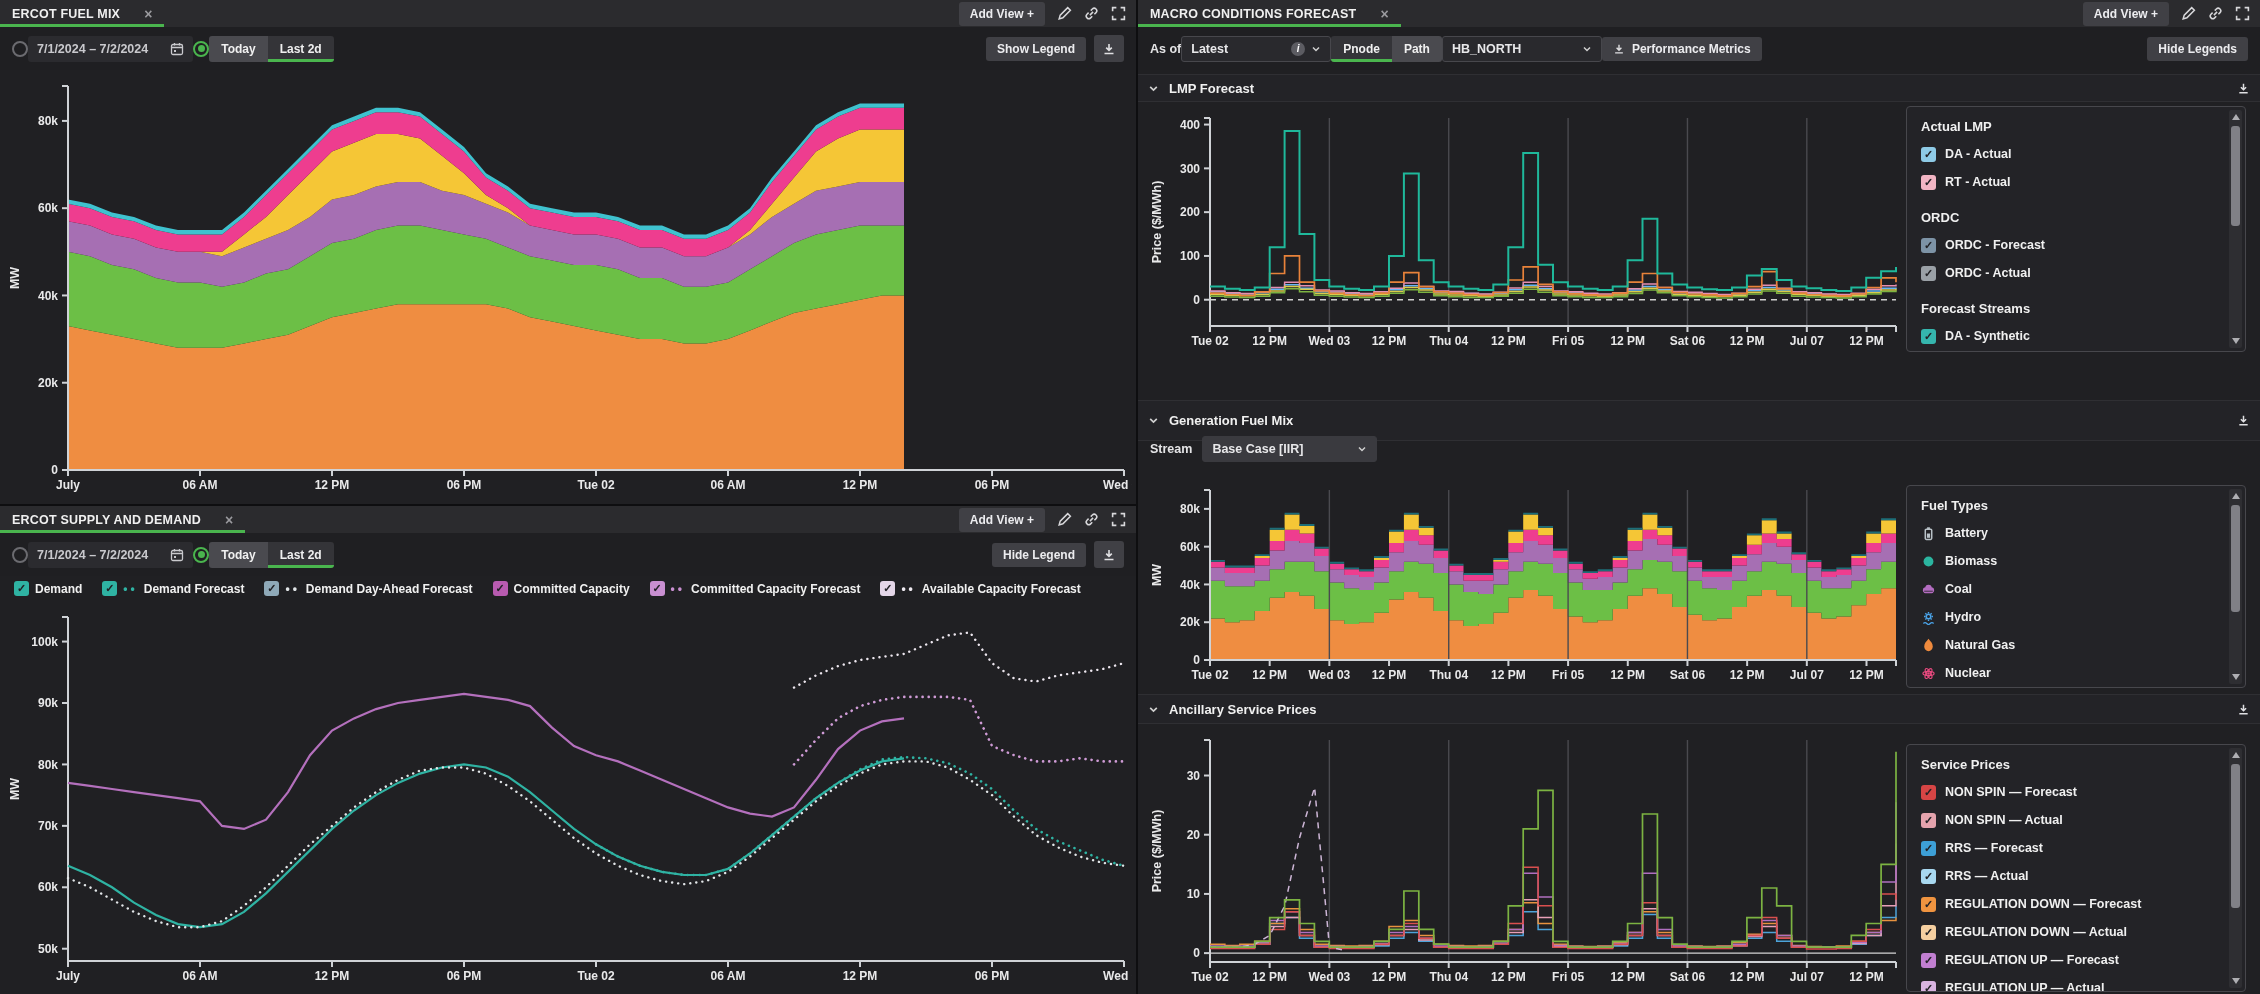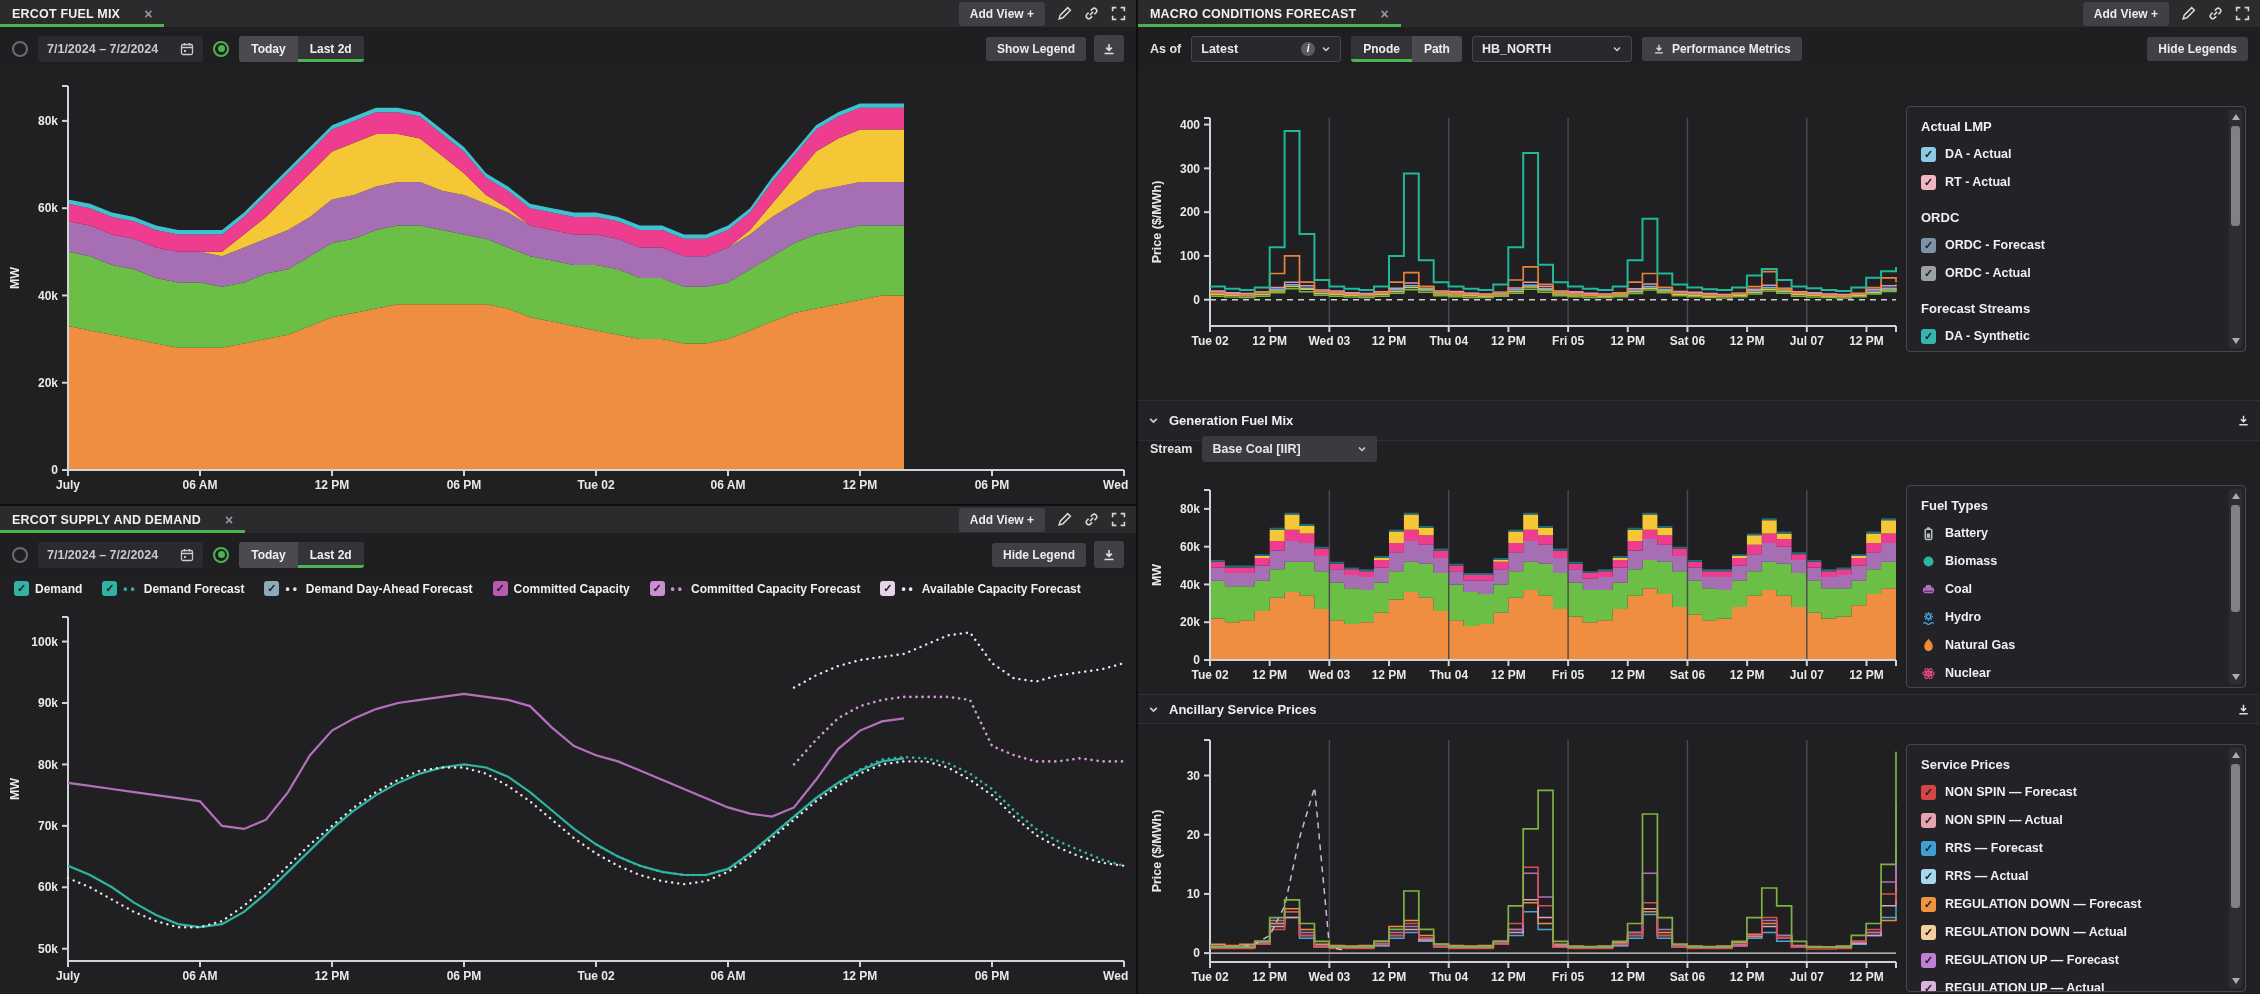--- a/index.html
+++ b/index.html
@@ -15,21 +15,21 @@
   .tab{display:flex;align-items:center;gap:24px;padding:0 12px;position:relative;}
   .tab::after{content:'';position:absolute;left:0;right:0;bottom:0;height:3px;background:#4ab54e;}
   .tab-label{font-size:12.5px;font-weight:bold;letter-spacing:.2px;}
   .tab-close{color:#9a9a9e;font-size:14px;font-weight:bold;cursor:pointer;line-height:1;}
   .tab-actions{margin-left:auto;display:flex;align-items:center;gap:12px;padding-right:10px;}
   .btn{background:#404045;color:#ececef;font-family:inherit;font-size:12px;font-weight:bold;
        padding:5px 11px;border:none;border-radius:3px;cursor:pointer;white-space:nowrap;}
   .iconbtn{display:inline-flex;align-items:center;justify-content:center;cursor:pointer;}
   .iconbtn svg{display:block;}
 
-  .toolbar{height:43px;background:#1f1f22;display:flex;align-items:center;gap:10px;padding:0 12px;}
+  .toolbar{height:43px;background:#1f1f22;display:flex;align-items:center;padding:0 12px;}
   .radio{width:16px;height:16px;border-radius:50%;border:2px solid #6b6b70;display:inline-block;
          position:relative;flex:none;cursor:pointer;}
   .radio.sel{border-color:#4ab54e;}
   .radio.sel::after{content:'';position:absolute;left:2.5px;top:2.5px;width:7px;height:7px;
          border-radius:50%;background:#4ab54e;}
   .datebox{background:#2b2b2f;border-radius:3px;padding:6px 9px;display:flex;align-items:center;
          gap:22px;color:#c9c9cd;font-size:12.5px;font-weight:bold;cursor:pointer;}
   .seg{display:flex;border-radius:3px;overflow:hidden;}
   .seg-btn{background:#4a4a4f;border:none;color:#f0f0f0;font-family:inherit;font-size:12px;
          font-weight:bold;padding:6px 12px;cursor:pointer;position:relative;}
@@ -345,20 +345,31 @@
         <svg width="12" height="12" viewBox="0 0 14 14" fill="none" stroke="#e0e0e3" stroke-width="1.6">
             <path d="M7 2v6M4.2 5.6L7 8.4l2.8-2.8M2.5 11.5h9"></path>
           </svg>
         <span>Performance Metrics</span>
       </button>
       <div class="toolbar-right">
         <button class="btn">Hide Legends</button>
       </div>
     </div>
 
+    <div class="sechead" style="top:74px;height:28px;">
+      <svg width="11" height="11" viewBox="0 0 10 10" fill="none" stroke="#cfcfcf" stroke-width="1.5">
+          <path d="M2 3.5L5 6.5 8 3.5"></path>
+        </svg>
+      <span>LMP Forecast</span>
+      <span class="iconbtn dl">
+          <svg width="13" height="13" viewBox="0 0 14 14" fill="none" stroke="#e0e0e3" stroke-width="1.6">
+            <path d="M7 2v6M4.2 5.6L7 8.4l2.8-2.8M2.5 11.5h9"></path>
+          </svg>
+        </span>
+    </div>
     <div class="chartbox" style="left:8px;top:104px;width:758px;height:252px;"><svg width="758" height="252">
           <line x1="183.36399999999998" y1="14" x2="183.36399999999998" y2="222" stroke="#4a4a4f" stroke-width="1.4"></line>
           <line x1="302.72799999999995" y1="14" x2="302.72799999999995" y2="222" stroke="#4a4a4f" stroke-width="1.4"></line>
           <line x1="422.09200000000004" y1="14" x2="422.09200000000004" y2="222" stroke="#4a4a4f" stroke-width="1.4"></line>
           <line x1="541.4559999999999" y1="14" x2="541.4559999999999" y2="222" stroke="#4a4a4f" stroke-width="1.4"></line>
           <line x1="660.82" y1="14" x2="660.82" y2="222" stroke="#4a4a4f" stroke-width="1.4"></line>
           <line x1="64" y1="14" x2="64" y2="222" stroke="#cfd2d6" stroke-width="2"></line>
           <line x1="64" y1="222" x2="750" y2="222" stroke="#cfd2d6" stroke-width="2"></line>
           <line x1="58" y1="14" x2="64" y2="14" stroke="#cfd2d6" stroke-width="2"></line>
           <line x1="750" y1="222" x2="750" y2="228" stroke="#cfd2d6" stroke-width="2"></line>
@@ -446,21 +457,21 @@
       <span>Generation Fuel Mix</span>
       <span class="iconbtn dl">
           <svg width="13" height="13" viewBox="0 0 14 14" fill="none" stroke="#e0e0e3" stroke-width="1.6">
             <path d="M7 2v6M4.2 5.6L7 8.4l2.8-2.8M2.5 11.5h9"></path>
           </svg>
         </span>
     </div>
     <div class="streamrow" style="left:12px;top:436px;">
       <span class="lbl">Stream</span>
       <div class="dd" style="width:175px;background:#3a3a3f;border-color:#3a3a3f;">
-        <span>Base Coal [IIR]</span>
+        <span>Base Case [IIR]</span>
         <svg style="margin-left:auto" width="10" height="10" viewBox="0 0 10 10" fill="none" stroke="#cfcfcf" stroke-width="1.5">
             <path d="M2 3.5L5 6.5 8 3.5"></path>
           </svg>
       </div>
     </div>
     <div class="chartbox" style="left:8px;top:476px;width:758px;height:214px;"><svg width="758" height="214">
           <path d="M64.0,142.4L78.9,142.4L78.9,146.2L93.8,146.2L93.8,144.3L108.7,144.3L108.7,134.9L123.7,134.9L123.7,121.7L138.6,121.7L138.6,116.0L153.5,116.0L153.5,119.8L168.4,119.8L168.4,133.0L183.3,133.0L183.3,144.3L198.2,144.3L198.2,148.1L213.1,148.1L213.1,146.2L228.0,146.2L228.0,136.8L243.0,136.8L243.0,123.6L257.9,123.6L257.9,116.0L272.8,116.0L272.8,121.7L287.7,121.7L287.7,134.9L302.6,134.9L302.6,144.3L317.5,144.3L317.5,150.0L332.4,150.0L332.4,148.1L347.3,148.1L347.3,136.8L362.3,136.8L362.3,121.7L377.2,121.7L377.2,114.1L392.1,114.1L392.1,119.8L407.0,119.8L407.0,133.0L421.9,133.0L421.9,140.6L436.8,140.6L436.8,146.2L451.7,146.2L451.7,144.3L466.7,144.3L466.7,133.0L481.6,133.0L481.6,119.8L496.5,119.8L496.5,112.2L511.4,112.2L511.4,117.9L526.3,117.9L526.3,131.1L541.2,131.1L541.2,138.7L556.1,138.7L556.1,144.3L571.0,144.3L571.0,142.4L586.0,142.4L586.0,131.1L600.9,131.1L600.9,119.8L615.8,119.8L615.8,114.1L630.7,114.1L630.7,119.8L645.6,119.8L645.6,131.1L660.5,131.1L660.5,136.8L675.4,136.8L675.4,142.4L690.3,142.4L690.3,140.6L705.3,140.6L705.3,129.2L720.2,129.2L720.2,117.9L735.1,117.9L735.1,112.2L750.0,112.2L750.0,116.0L750.0,184.0L750.0,184.0L735.1,184.0L735.1,184.0L720.2,184.0L720.2,184.0L705.3,184.0L705.3,184.0L690.3,184.0L690.3,184.0L675.4,184.0L675.4,184.0L660.5,184.0L660.5,184.0L645.6,184.0L645.6,184.0L630.7,184.0L630.7,184.0L615.8,184.0L615.8,184.0L600.9,184.0L600.9,184.0L586.0,184.0L586.0,184.0L571.0,184.0L571.0,184.0L556.1,184.0L556.1,184.0L541.2,184.0L541.2,184.0L526.3,184.0L526.3,184.0L511.4,184.0L511.4,184.0L496.5,184.0L496.5,184.0L481.6,184.0L481.6,184.0L466.7,184.0L466.7,184.0L451.7,184.0L451.7,184.0L436.8,184.0L436.8,184.0L421.9,184.0L421.9,184.0L407.0,184.0L407.0,184.0L392.1,184.0L392.1,184.0L377.2,184.0L377.2,184.0L362.3,184.0L362.3,184.0L347.3,184.0L347.3,184.0L332.4,184.0L332.4,184.0L317.5,184.0L317.5,184.0L302.6,184.0L302.6,184.0L287.7,184.0L287.7,184.0L272.8,184.0L272.8,184.0L257.9,184.0L257.9,184.0L243.0,184.0L243.0,184.0L228.0,184.0L228.0,184.0L213.1,184.0L213.1,184.0L198.2,184.0L198.2,184.0L183.3,184.0L183.3,184.0L168.4,184.0L168.4,184.0L153.5,184.0L153.5,184.0L138.6,184.0L138.6,184.0L123.7,184.0L123.7,184.0L108.7,184.0L108.7,184.0L93.8,184.0L93.8,184.0L78.9,184.0L78.9,184.0L64.0,184.0Z" fill="#ef8d41"></path>
           <path d="M64.0,104.7L78.9,104.7L78.9,110.3L93.8,110.3L93.8,110.3L108.7,110.3L108.7,104.7L123.7,104.7L123.7,93.3L138.6,93.3L138.6,85.8L153.5,85.8L153.5,85.8L168.4,85.8L168.4,95.2L183.3,95.2L183.3,106.6L198.2,106.6L198.2,112.2L213.1,112.2L213.1,114.1L228.0,114.1L228.0,106.6L243.0,106.6L243.0,95.2L257.9,95.2L257.9,85.8L272.8,85.8L272.8,87.7L287.7,87.7L287.7,97.1L302.6,97.1L302.6,108.4L317.5,108.4L317.5,116.0L332.4,116.0L332.4,117.9L347.3,117.9L347.3,108.4L362.3,108.4L362.3,95.2L377.2,95.2L377.2,85.8L392.1,85.8L392.1,87.7L407.0,87.7L407.0,97.1L421.9,97.1L421.9,106.6L436.8,106.6L436.8,114.1L451.7,114.1L451.7,114.1L466.7,114.1L466.7,106.6L481.6,106.6L481.6,93.3L496.5,93.3L496.5,83.9L511.4,83.9L511.4,85.8L526.3,85.8L526.3,95.2L541.2,95.2L541.2,104.7L556.1,104.7L556.1,112.2L571.0,112.2L571.0,114.1L586.0,114.1L586.0,104.7L600.9,104.7L600.9,95.2L615.8,95.2L615.8,85.8L630.7,85.8L630.7,87.7L645.6,87.7L645.6,97.1L660.5,97.1L660.5,104.7L675.4,104.7L675.4,112.2L690.3,112.2L690.3,112.2L705.3,112.2L705.3,104.7L720.2,104.7L720.2,93.3L735.1,93.3L735.1,85.8L750.0,85.8L750.0,85.8L750.0,116.0L750.0,112.2L735.1,112.2L735.1,117.9L720.2,117.9L720.2,129.2L705.3,129.2L705.3,140.6L690.3,140.6L690.3,142.4L675.4,142.4L675.4,136.8L660.5,136.8L660.5,131.1L645.6,131.1L645.6,119.8L630.7,119.8L630.7,114.1L615.8,114.1L615.8,119.8L600.9,119.8L600.9,131.1L586.0,131.1L586.0,142.4L571.0,142.4L571.0,144.3L556.1,144.3L556.1,138.7L541.2,138.7L541.2,131.1L526.3,131.1L526.3,117.9L511.4,117.9L511.4,112.2L496.5,112.2L496.5,119.8L481.6,119.8L481.6,133.0L466.7,133.0L466.7,144.3L451.7,144.3L451.7,146.2L436.8,146.2L436.8,140.6L421.9,140.6L421.9,133.0L407.0,133.0L407.0,119.8L392.1,119.8L392.1,114.1L377.2,114.1L377.2,121.7L362.3,121.7L362.3,136.8L347.3,136.8L347.3,148.1L332.4,148.1L332.4,150.0L317.5,150.0L317.5,144.3L302.6,144.3L302.6,134.9L287.7,134.9L287.7,121.7L272.8,121.7L272.8,116.0L257.9,116.0L257.9,123.6L243.0,123.6L243.0,136.8L228.0,136.8L228.0,146.2L213.1,146.2L213.1,148.1L198.2,148.1L198.2,144.3L183.3,144.3L183.3,133.0L168.4,133.0L168.4,119.8L153.5,119.8L153.5,116.0L138.6,116.0L138.6,121.7L123.7,121.7L123.7,134.9L108.7,134.9L108.7,144.3L93.8,144.3L93.8,146.2L78.9,146.2L78.9,142.4L64.0,142.4Z" fill="#6cbf46"></path>
           <path d="M64.0,91.4L78.9,91.4L78.9,97.1L93.8,97.1L93.8,97.1L108.7,97.1L108.7,89.6L123.7,89.6L123.7,74.4L138.6,74.4L138.6,65.0L153.5,65.0L153.5,66.9L168.4,66.9L168.4,80.1L183.3,80.1L183.3,93.3L198.2,93.3L198.2,99.0L213.1,99.0L213.1,100.9L228.0,100.9L228.0,91.4L243.0,91.4L243.0,76.3L257.9,76.3L257.9,65.0L272.8,65.0L272.8,68.8L287.7,68.8L287.7,82.0L302.6,82.0L302.6,95.2L317.5,95.2L317.5,104.7L332.4,104.7L332.4,104.7L347.3,104.7L347.3,93.3L362.3,93.3L362.3,76.3L377.2,76.3L377.2,65.0L392.1,65.0L392.1,68.8L407.0,68.8L407.0,82.0L421.9,82.0L421.9,93.3L436.8,93.3L436.8,102.8L451.7,102.8L451.7,100.9L466.7,100.9L466.7,91.4L481.6,91.4L481.6,74.4L496.5,74.4L496.5,63.1L511.4,63.1L511.4,68.8L526.3,68.8L526.3,80.1L541.2,80.1L541.2,91.4L556.1,91.4L556.1,100.9L571.0,100.9L571.0,100.9L586.0,100.9L586.0,89.6L600.9,89.6L600.9,78.2L615.8,78.2L615.8,66.9L630.7,66.9L630.7,70.7L645.6,70.7L645.6,83.9L660.5,83.9L660.5,91.4L675.4,91.4L675.4,100.9L690.3,100.9L690.3,99.0L705.3,99.0L705.3,89.6L720.2,89.6L720.2,76.3L735.1,76.3L735.1,66.9L750.0,66.9L750.0,68.8L750.0,85.8L750.0,85.8L735.1,85.8L735.1,93.3L720.2,93.3L720.2,104.7L705.3,104.7L705.3,112.2L690.3,112.2L690.3,112.2L675.4,112.2L675.4,104.7L660.5,104.7L660.5,97.1L645.6,97.1L645.6,87.7L630.7,87.7L630.7,85.8L615.8,85.8L615.8,95.2L600.9,95.2L600.9,104.7L586.0,104.7L586.0,114.1L571.0,114.1L571.0,112.2L556.1,112.2L556.1,104.7L541.2,104.7L541.2,95.2L526.3,95.2L526.3,85.8L511.4,85.8L511.4,83.9L496.5,83.9L496.5,93.3L481.6,93.3L481.6,106.6L466.7,106.6L466.7,114.1L451.7,114.1L451.7,114.1L436.8,114.1L436.8,106.6L421.9,106.6L421.9,97.1L407.0,97.1L407.0,87.7L392.1,87.7L392.1,85.8L377.2,85.8L377.2,95.2L362.3,95.2L362.3,108.4L347.3,108.4L347.3,117.9L332.4,117.9L332.4,116.0L317.5,116.0L317.5,108.4L302.6,108.4L302.6,97.1L287.7,97.1L287.7,87.7L272.8,87.7L272.8,85.8L257.9,85.8L257.9,95.2L243.0,95.2L243.0,106.6L228.0,106.6L228.0,114.1L213.1,114.1L213.1,112.2L198.2,112.2L198.2,106.6L183.3,106.6L183.3,95.2L168.4,95.2L168.4,85.8L153.5,85.8L153.5,85.8L138.6,85.8L138.6,93.3L123.7,93.3L123.7,104.7L108.7,104.7L108.7,110.3L93.8,110.3L93.8,110.3L78.9,110.3L78.9,104.7L64.0,104.7Z" fill="#a66fb3"></path>
           <path d="M64.0,85.8L78.9,85.8L78.9,91.4L93.8,91.4L93.8,91.4L108.7,91.4L108.7,82.0L123.7,82.0L123.7,65.0L138.6,65.0L138.6,53.7L153.5,53.7L153.5,57.4L168.4,57.4L168.4,72.6L183.3,72.6L183.3,87.7L198.2,87.7L198.2,93.3L213.1,93.3L213.1,95.2L228.0,95.2L228.0,83.9L243.0,83.9L243.0,66.9L257.9,66.9L257.9,53.7L272.8,53.7L272.8,59.3L287.7,59.3L287.7,74.4L302.6,74.4L302.6,89.6L317.5,89.6L317.5,99.0L332.4,99.0L332.4,99.0L347.3,99.0L347.3,85.8L362.3,85.8L362.3,66.9L377.2,66.9L377.2,53.7L392.1,53.7L392.1,59.3L407.0,59.3L407.0,74.4L421.9,74.4L421.9,87.7L436.8,87.7L436.8,97.1L451.7,97.1L451.7,95.2L466.7,95.2L466.7,83.9L481.6,83.9L481.6,65.0L496.5,65.0L496.5,53.7L511.4,53.7L511.4,59.3L526.3,59.3L526.3,72.6L541.2,72.6L541.2,85.8L556.1,85.8L556.1,95.2L571.0,95.2L571.0,95.2L586.0,95.2L586.0,82.0L600.9,82.0L600.9,68.8L615.8,68.8L615.8,57.4L630.7,57.4L630.7,63.1L645.6,63.1L645.6,78.2L660.5,78.2L660.5,85.8L675.4,85.8L675.4,95.2L690.3,95.2L690.3,93.3L705.3,93.3L705.3,82.0L720.2,82.0L720.2,66.9L735.1,66.9L735.1,57.4L750.0,57.4L750.0,59.3L750.0,68.8L750.0,66.9L735.1,66.9L735.1,76.3L720.2,76.3L720.2,89.6L705.3,89.6L705.3,99.0L690.3,99.0L690.3,100.9L675.4,100.9L675.4,91.4L660.5,91.4L660.5,83.9L645.6,83.9L645.6,70.7L630.7,70.7L630.7,66.9L615.8,66.9L615.8,78.2L600.9,78.2L600.9,89.6L586.0,89.6L586.0,100.9L571.0,100.9L571.0,100.9L556.1,100.9L556.1,91.4L541.2,91.4L541.2,80.1L526.3,80.1L526.3,68.8L511.4,68.8L511.4,63.1L496.5,63.1L496.5,74.4L481.6,74.4L481.6,91.4L466.7,91.4L466.7,100.9L451.7,100.9L451.7,102.8L436.8,102.8L436.8,93.3L421.9,93.3L421.9,82.0L407.0,82.0L407.0,68.8L392.1,68.8L392.1,65.0L377.2,65.0L377.2,76.3L362.3,76.3L362.3,93.3L347.3,93.3L347.3,104.7L332.4,104.7L332.4,104.7L317.5,104.7L317.5,95.2L302.6,95.2L302.6,82.0L287.7,82.0L287.7,68.8L272.8,68.8L272.8,65.0L257.9,65.0L257.9,76.3L243.0,76.3L243.0,91.4L228.0,91.4L228.0,100.9L213.1,100.9L213.1,99.0L198.2,99.0L198.2,93.3L183.3,93.3L183.3,80.1L168.4,80.1L168.4,66.9L153.5,66.9L153.5,65.0L138.6,65.0L138.6,74.4L123.7,74.4L123.7,89.6L108.7,89.6L108.7,97.1L93.8,97.1L93.8,97.1L78.9,97.1L78.9,91.4L64.0,91.4Z" fill="#ee3d8f"></path>

